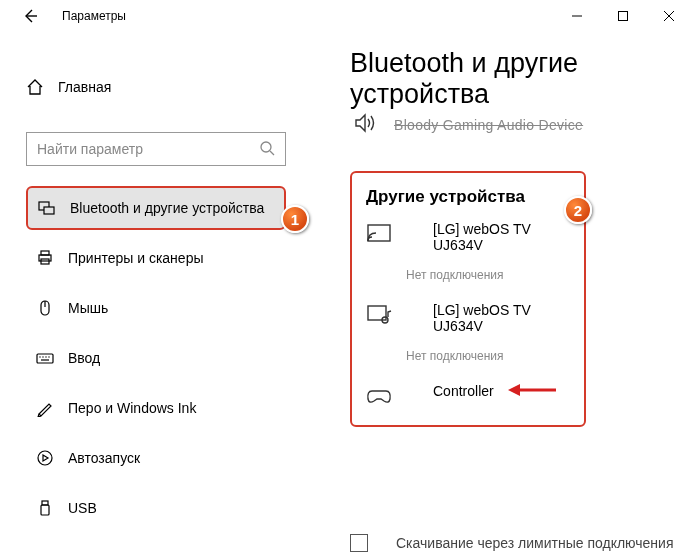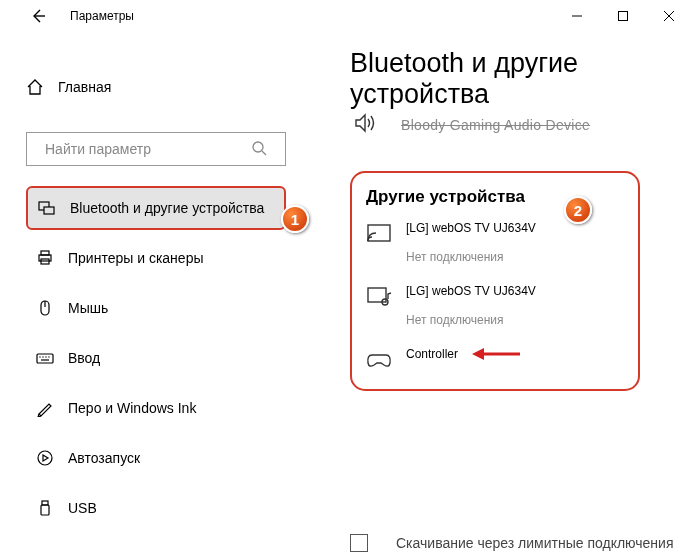--- a/index.html
+++ b/index.html
@@ -13,21 +13,20 @@
     height: 558px;
     overflow: hidden;
     position: relative;
   }
   .titlebar {
     height: 32px;
     display: flex;
     align-items: center;
     justify-content: space-between;
     padding: 0 8px 0 16px;
-    margin-left: 8px;
   }
   .titlebar-left {
     display: flex;
     align-items: center;
     gap: 18px;
   }
   .back-arrow {
     font-size: 18px;
     line-height: 1;
     padding: 4px 6px;
@@ -68,21 +67,21 @@
     font-size: 14px;
   }
   .search-box {
     display: flex;
     align-items: center;
     justify-content: space-between;
     border: 1px solid #999;
     background: #fff;
     height: 34px;
     width: 260px;
-    padding: 0 18px;
+    padding: 0 10px;
     margin: 20px 0 14px 0;
     color: #888;
     font-size: 14px;
   }
   .sidebar-section-title {
     font-weight: 600;
     font-size: 14px;
     margin-bottom: 12px;
   }
   .nav-item {
@@ -112,57 +111,57 @@
     position: relative;
   }
   .main-title {
     font-size: 27px;
     font-weight: 350;
     margin-bottom: 2px;
   }
   .audio-device {
     display: flex;
     align-items: center;
-    gap: 21px;
+    gap: 14px;
     color: #888;
     font-size: 14px;
     padding-left: 4px;
   }
   .audio-device .txt {
     text-decoration: line-through;
     letter-spacing: 0.3px;
   }
   .mon-device {
     display: flex;
     align-items: center;
     gap: 14px;
     margin-top: 22px;
     padding-left: 4px;
   }
   .section-box {
     border: 2px solid #d43a2a;
-    border-radius: 15px;
+    border-radius: 6px;
     padding: 14px 14px 18px 14px;
     margin-top: 34px;
-    width: 290px;
+    width: 236px;
     position: relative;
   }
   .section-title {
     font-weight: 600;
     font-size: 17px;
     margin-bottom: 14px;
   }
   .device-row {
     display: flex;
     align-items: flex-start;
     gap: 14px;
     margin-bottom: 20px;
   }
   .device-row .txts { display:flex; flex-direction:column; }
-  .device-name { font-size: 12px; }
+  .device-name { font-size: 14px; margin-left: 27px; }
   .device-status { font-size: 12px; color: #888; margin-top:15px; }
   .device-icon {
     width: 26px;
     display:flex; justify-content:center;
     padding-top:2px;
   }
   .badge {
     position: absolute;
     width: 28px;
     height: 28px;

